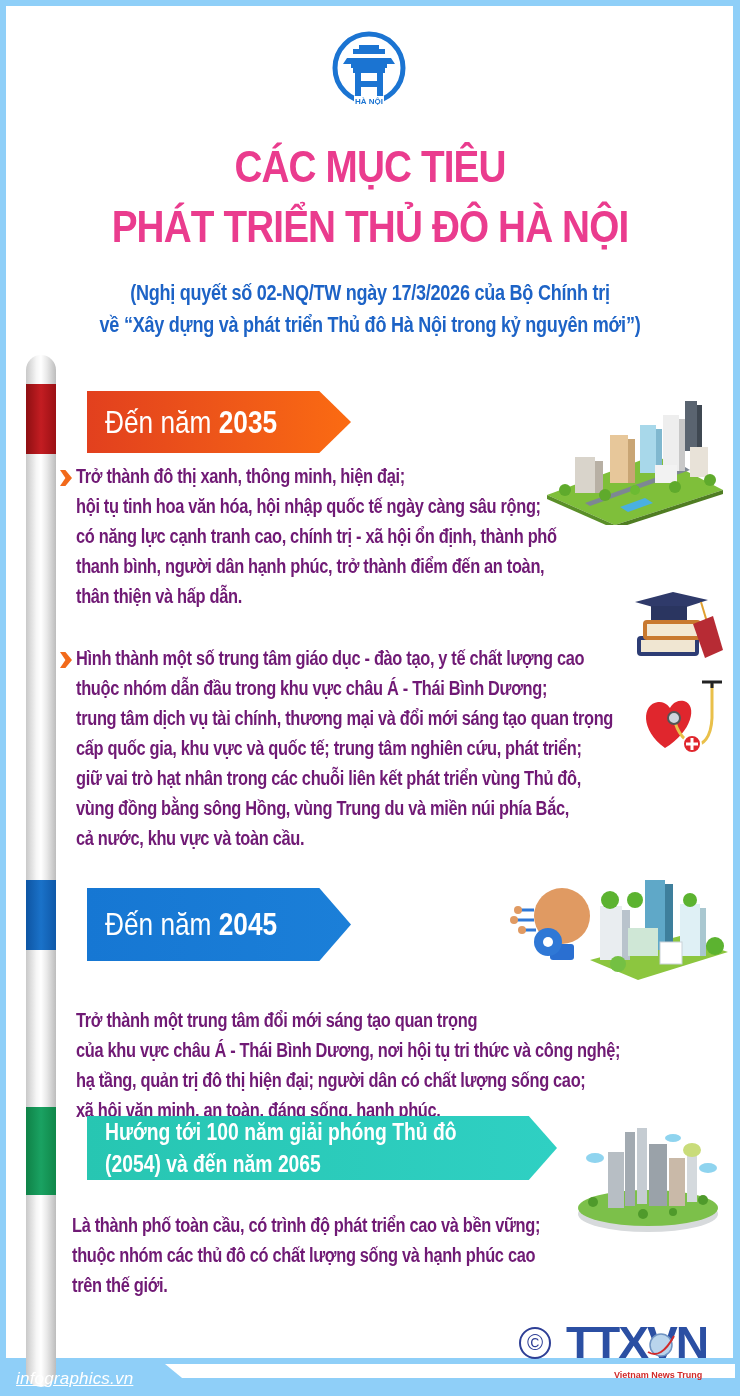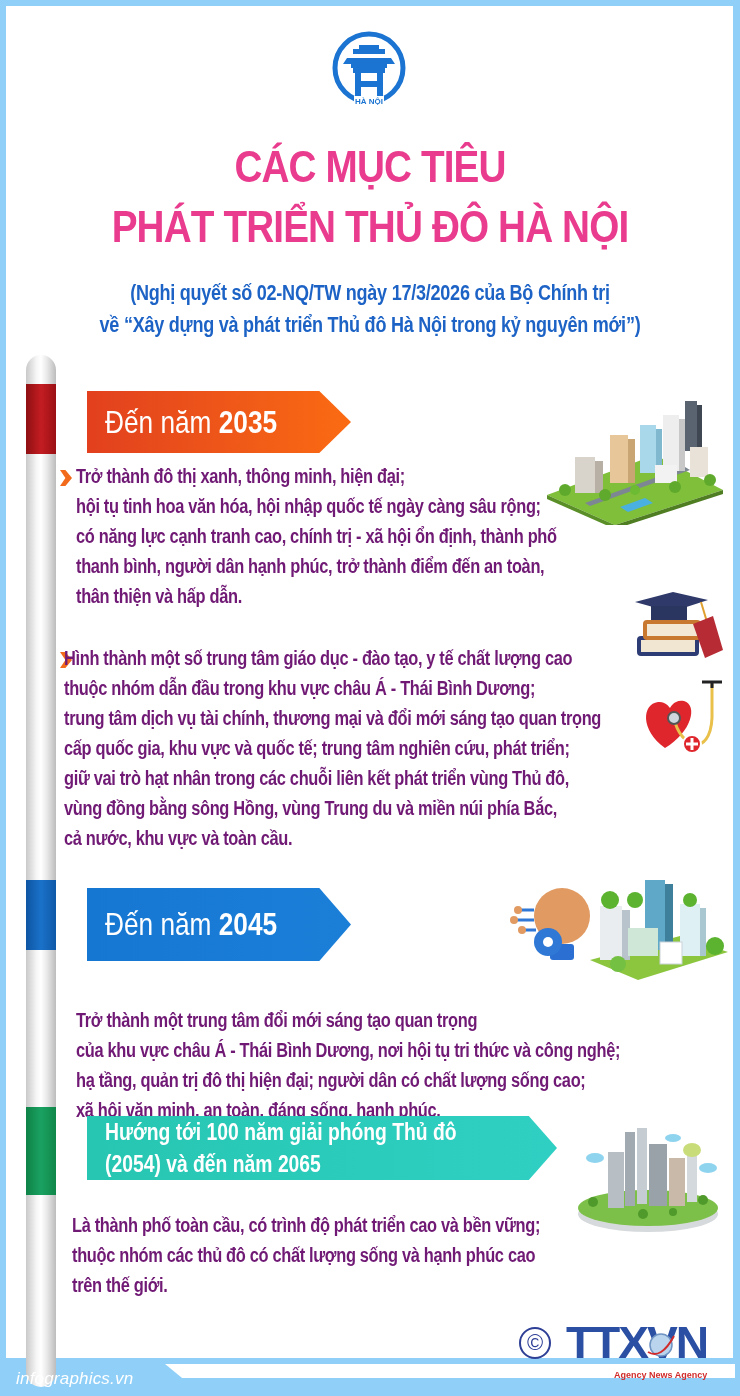--- a/index.html
+++ b/index.html
@@ -113,20 +113,21 @@
     background: #ffffff;
     clip-path: polygon(0 0, 100% 0, 100% 100%, 3% 100%);
   }
   .site {
     position: absolute;
     left: 16px; top: 1369px;
     color: #ffffff;
     font-style: italic;
     font-size: 17px;
     letter-spacing: 0.2px;
+    text-decoration: underline;
   }
   .copy {
     position: absolute;
     left: 519px; top: 1327px;
     width: 32px; height: 32px;
     border: 2px solid #2e3f96;
     border-radius: 50%;
     color: #2e3f96;
     font-size: 22px;
     text-align: center;
@@ -184,21 +185,21 @@
 <div class="bullet" style="left:60px;top:470px;"></div>
 <div class="para" style="left:76px;top:461px;">
   <span class="ln">Trở thành đô thị xanh, thông minh, hiện đại;</span>
   <span class="ln">hội tụ tinh hoa văn hóa, hội nhập quốc tế ngày càng sâu rộng;</span>
   <span class="ln">có năng lực cạnh tranh cao, chính trị - xã hội ổn định, thành phố</span>
   <span class="ln">thanh bình, người dân hạnh phúc, trở thành điểm đến an toàn,</span>
   <span class="ln">thân thiện và hấp dẫn.</span>
 </div>
 
 <div class="bullet" style="left:60px;top:652px;"></div>
-<div class="para" style="left:64px;top:643px;">
+<div class="para" style="left:76px;top:643px;">
   <span class="ln">Hình thành một số trung tâm giáo dục - đào tạo, y tế chất lượng cao</span>
   <span class="ln">thuộc nhóm dẫn đầu trong khu vực châu Á - Thái Bình Dương;</span>
   <span class="ln">trung tâm dịch vụ tài chính, thương mại và đổi mới sáng tạo quan trọng</span>
   <span class="ln">cấp quốc gia, khu vực và quốc tế; trung tâm nghiên cứu, phát triển;</span>
   <span class="ln">giữ vai trò hạt nhân trong các chuỗi liên kết phát triển vùng Thủ đô,</span>
   <span class="ln">vùng đồng bằng sông Hồng, vùng Trung du và miền núi phía Bắc,</span>
   <span class="ln">cả nước, khu vực và toàn cầu.</span>
 </div>
 
 <svg class="art" style="left:545px;top:395px;" width="180" height="130" viewBox="0 0 180 130">
@@ -315,13 +316,13 @@
 </svg>
 
 <div class="footer-strip"></div>
 <div class="site">infographics.vn</div>
 <div class="copy">©</div>
 <div class="ttxvn">TTXVN</div>
 <svg class="art" style="left:646px;top:1330px;" width="30" height="30" viewBox="0 0 30 30">
   <circle cx="15" cy="15" r="11" fill="#b9d4ec" stroke="#6f93c2" stroke-width="1.5"></circle>
   <path d="M2 22 Q15 30 28 6" fill="none" stroke="#d12b2b" stroke-width="2"></path>
 </svg>
-<div class="vna">Agency News Agency</div>
+<div class="vna">Vietnam News Trung</div>
 
 </body></html>

